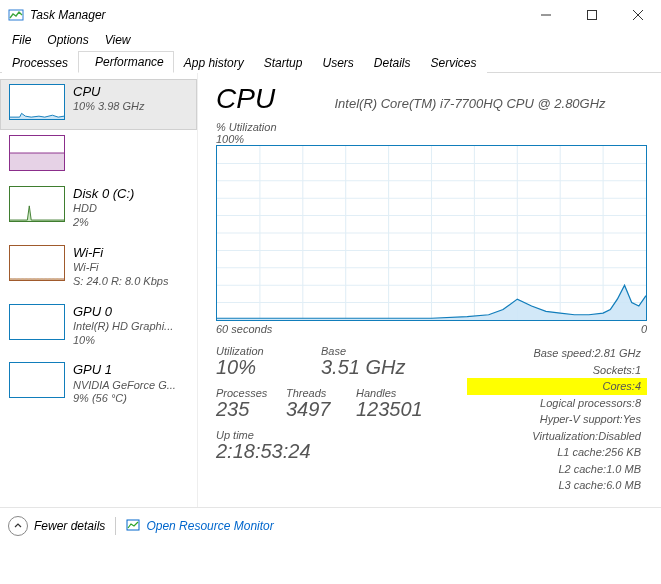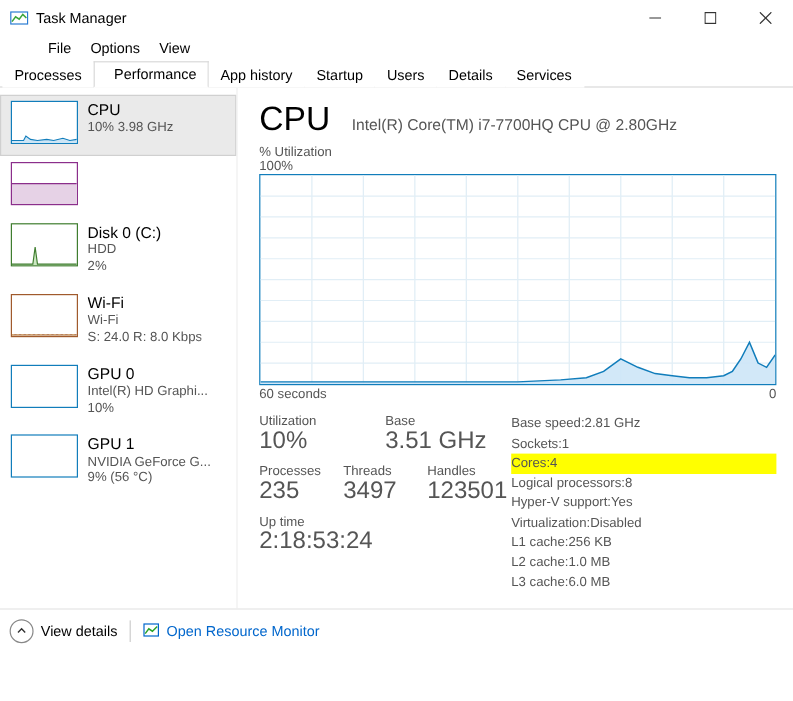--- a/index.html
+++ b/index.html
@@ -1,59 +1,59 @@
 <!DOCTYPE html>
 <html><head>
 <meta charset="utf-8">
 <style>
   html,body{margin:0;padding:0;font-family:"Segoe UI",Arial,sans-serif;font-size:12px;color:#000;background:#fff;}
-  .window{width:661px;height:544px;box-sizing:border-box;position:relative;display:flex;flex-direction:column;}
+  .window{width:661px;height:544px;box-sizing:border-box;position:relative;display:flex;flex-direction:column;font-style:italic;}
   
   .titlebar{display:flex;align-items:center;height:30px;}
   .titlebar .app-icon{width:16px;height:16px;margin:0 6px 0 8px;display:inline-block;}
   .titlebar .title{flex:1;font-size:12px;}
   .win-controls{display:flex;}
   .win-btn{width:46px;height:30px;display:flex;align-items:center;justify-content:center;color:#333;}
   
-  .menubar{height:20px;display:flex;align-items:center;padding-left:4px;margin-left:28px;}
+  .menubar{height:20px;display:flex;align-items:center;padding-left:4px;}
   .menubar .menu-item{padding:2px 8px;font-size:12px;}
   
   .tabstrip{display:flex;border-bottom:1px solid #d9d9d9;height:22px;align-items:flex-end;padding-left:2px;}
   .tab{padding:3px 9px;font-size:12px;border:1px solid transparent;border-bottom:none;position:relative;top:1px;background:#fff;}
   .tab.active{border-color:#d9d9d9;border-bottom:1px solid #fff;padding-left:16px;}
   
   .body{flex:1;display:flex;overflow:hidden;}
   
   .sidebar{width:197px;border-right:1px solid #eee;overflow-y:auto;padding-top:6px;}
   .side-item{display:flex;align-items:flex-start;padding:4px 6px 9px 8px;border:1px solid transparent;cursor:default;}
   .side-item.selected{background:#eaeaea;border:1px solid #d0d0d0;}
   .thumb{width:56px;height:36px;border:1px solid;position:relative;flex:0 0 56px;margin-right:8px;background:#fff;box-sizing:border-box;}
   .thumb svg{position:absolute;left:0;top:0;width:100%;height:100%;}
   .side-txt{display:flex;flex-direction:column;line-height:1.25;overflow:hidden;}
   .side-title{font-size:13px;white-space:nowrap;overflow:hidden;text-overflow:ellipsis;}
   .side-sub{font-size:11px;color:#555;white-space:nowrap;overflow:hidden;text-overflow:ellipsis;}
   
   .main{flex:1;padding:10px 14px 6px 18px;display:flex;flex-direction:column;}
   .hdr{display:flex;align-items:baseline;margin-bottom:4px;}
   .hdr h1{font-size:28px;font-weight:400;margin:0;padding-right:18px;}
-  .hdr .model{font-size:13px;color:#555;flex:1;text-align:left;white-space:nowrap;}
+  .hdr .model{font-size:13px;color:#555;flex:1;text-align:center;white-space:nowrap;}
   .chart-labels{display:flex;justify-content:space-between;font-size:11px;color:#555;margin-top:2px;flex-direction:column;}
   .chart{height:176px;border:1px solid #117dbb;position:relative;box-sizing:border-box;}
   .chart-grid line{stroke:#e1eef6;stroke-width:1;}
   .chart-data path.fill{fill:#cde6f7;opacity:0.9;}
   .chart-data path.line{fill:none;stroke:#117dbb;stroke-width:1.2;}
   .time-labels{display:flex;justify-content:space-between;font-size:11px;color:#555;margin:2px 0 10px;align-items:center;}
   .stats{display:flex;}
   .stats-left{flex:0 0 210px;}
   .stats-right{flex:1;font-size:11px;color:#555;}
   .stat-row{display:flex;margin-bottom:8px;}
   .stat-col{flex:1;}
   .stat-label{font-size:11px;color:#555;}
   .stat-value{font-size:20px;color:#555;margin-top:-1px;}
-  .kv{display:flex;justify-content:flex-start;line-height:1.5;padding-right:6px;}
+  .kv{display:flex;justify-content:flex-end;line-height:1.5;padding-right:6px;margin-left:41px;}
   .kv.hl{background:#ffff00;}
   
   .footer{height:36px;border-top:1px solid #e5e5e5;display:flex;align-items:center;padding:0 8px;gap:10px;}
   .fewer{display:flex;align-items:center;gap:6px;font-size:12px;}
   .circle-btn{width:18px;height:18px;border:1px solid #888;border-radius:50%;display:flex;align-items:center;justify-content:center;background:#fff;}
   .vsep{width:1px;height:18px;background:#ccc;}
   .link{color:#0066cc;display:flex;align-items:center;gap:6px;font-size:12px;}
 </style>
 </head>
 <body>
@@ -299,21 +299,21 @@
     </div>
   </div>
 
   <div class="footer">
     <div class="fewer">
       <span class="circle-btn">
         <svg width="8" height="8" viewBox="0 0 8 8">
             <polyline points="1,5 4,2 7,5" fill="none" stroke="#333" stroke-width="1.2"></polyline>
           </svg>
       </span>
-      <span>View details</span>
+      <span>Fewer details</span>
     </div>
     <div class="vsep"></div>
     <div class="link">
       <span>
         <svg width="14" height="14" viewBox="0 0 14 14">
             <rect x="1" y="2" width="12" height="10" fill="none" stroke="#0066cc" stroke-width="1"></rect>
             <polyline points="2,10 5,6 8,8 12,4" fill="none" stroke="#29a329" stroke-width="1.2"></polyline>
           </svg>
       </span>
       <span>Open Resource Monitor</span>

